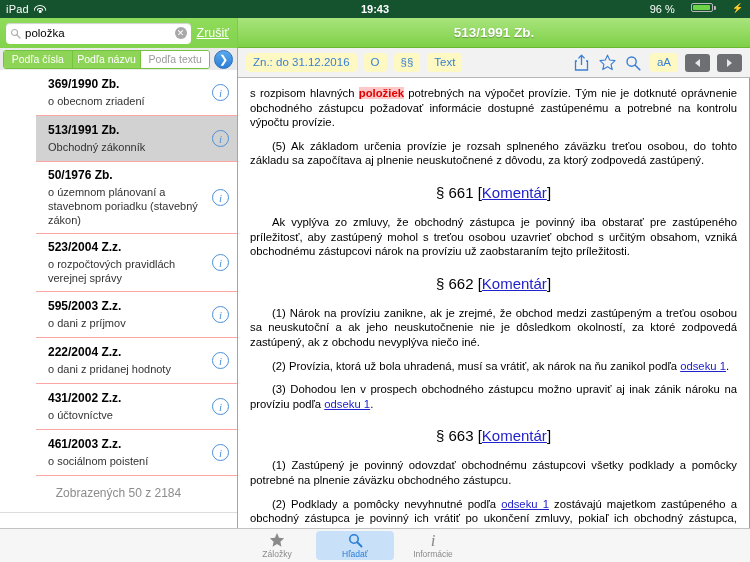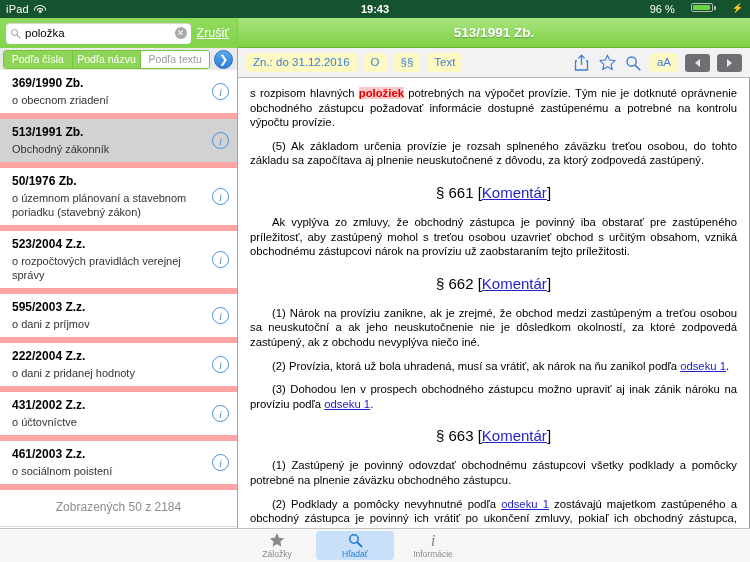--- a/index.html
+++ b/index.html
@@ -96,21 +96,21 @@
     width: 19px; height: 19px; flex: 0 0 19px; border-radius: 50%;
     background: linear-gradient(#5aa9ee, #2a7ed6);
     color: #fff; font-size: 11px; display: flex;
     align-items: center; justify-content: center;
     border: 1px solid #2a6fb8; font-family: "DejaVu Sans", sans-serif;
   }
 
   .list { flex: 1 1 auto; overflow: hidden; background: #fff; min-height: 0; }
   .row {
     display: flex; align-items: center; padding: 6px 8px 6px 12px;
-    border-bottom: 6px solid #fca5a5; min-height: 46px; gap: 6px;
+    border-bottom: 1px solid #fca5a5; min-height: 46px; gap: 6px; margin-left: 36px;
   }
   .row.sel { background: #d2d2d2; }
   .row-txt { flex: 1 1 auto; min-width: 0; }
   .row-title { font-size: 12px; font-weight: bold; color: #000; line-height: 15px; }
   .row-sub { font-size: 11px; color: #333; line-height: 14px; margin-top: 2px; }
   .info-ic {
     width: 17px; height: 17px; flex: 0 0 17px; border-radius: 50%;
     border: 1.2px solid #4a90d9; color: #4a90d9;
     font-size: 11px; font-style: italic; font-family: "Liberation Serif", serif;
     display: flex; align-items: center; justify-content: center;

